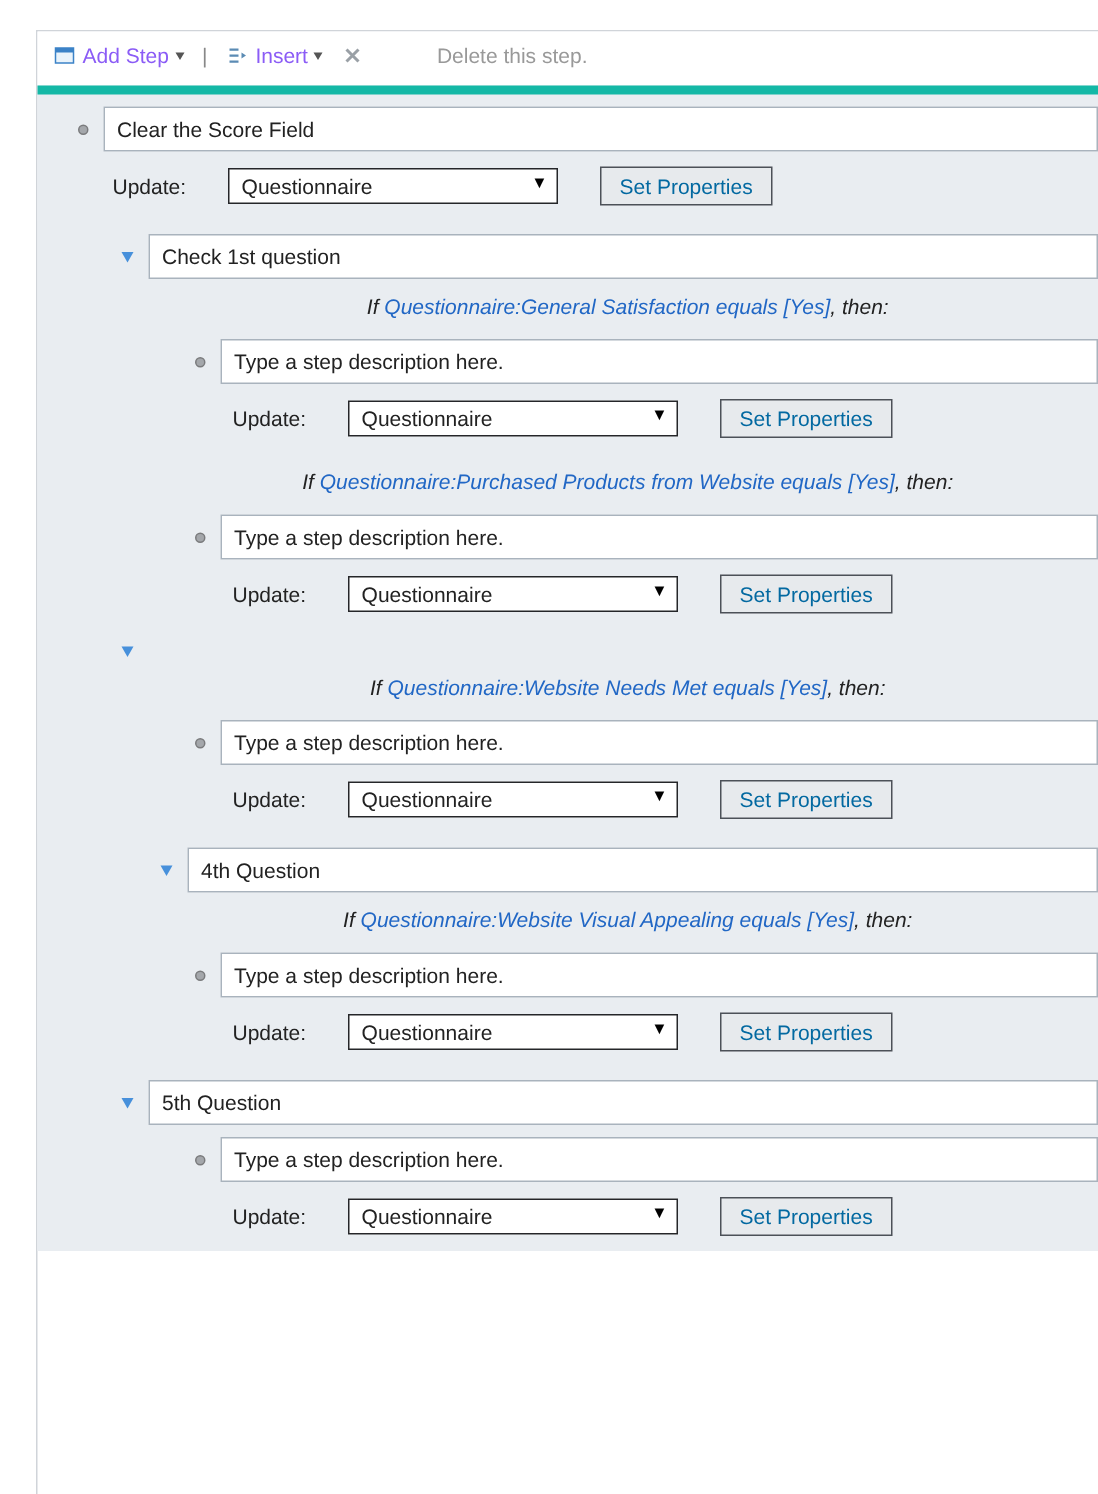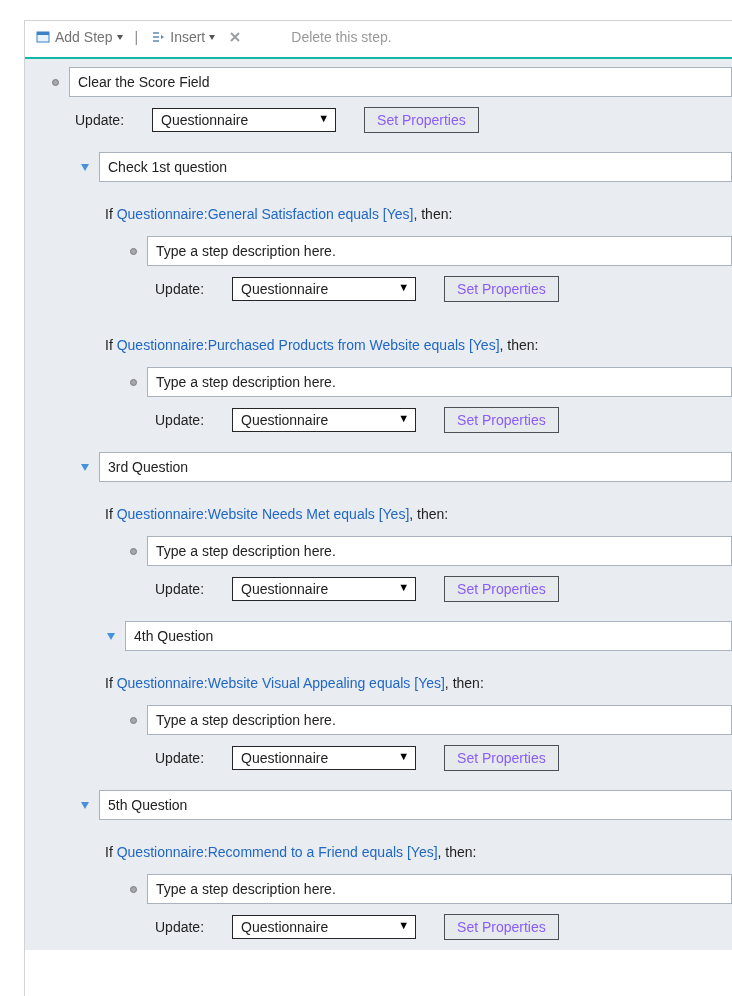--- a/index.html
+++ b/index.html
@@ -22,35 +22,35 @@
       align-items: center;
       padding: 6px 6px 10px 6px;
       gap: 4px;
       background: #fff;
     }
     .toolbar-btn {
       display: inline-flex;
       align-items: center;
       gap: 4px;
       padding: 2px 4px;
-      color: #737373;
+      color: #8b5cf6;
       cursor: pointer;
     }
     .toolbar-btn.disabled { color: #999; cursor: default; gap: 48px; }
     .sep {
       color: #888;
       padding: 0 4px;
     }
     .caret-down {
       width: 0; height: 0; border-left: 3px solid transparent; border-right: 3px solid transparent; border-top: 5px solid #555; display: inline-block;
     }
     .icon-box {
       width: 16px; height: 16px; display: inline-flex; align-items: center; justify-content: center;
     }
-    .steps-area { background: #e9edf1; border-top: 2px solid #14b8a6; }
+    .steps-area { background: #e9edf1; border-top: 6px solid #14b8a6; }
 
     .step-row {
       display: flex;
       align-items: center;
       padding-left: 24px;
       margin-top: 8px;
       gap: 8px;
     }
     .indent-0 { padding-left: 24px; }
     .indent-desc-2 { padding-left: 102px; }
@@ -90,46 +90,47 @@
       padding: 10px 0 10px 50px;
       background: #e9edf1;
     }
     .indent-update-2 { padding-left: 130px; }
     .lbl { color: #222; }
     .select-box {
       position: relative;
       background: #fff;
       border: 1px solid #252629;
       height: 24px;
-      width: 184px;
+      width: 220px;
       display: flex;
       align-items: center;
       padding: 0 8px;
       cursor: pointer;
     }
     .select-box .sel-caret {
       position: absolute; right: 6px; top: 3px;
       font-size: 11px;
       color: #000;
     }
     .btn {
       background: #e7eaed;
       border: 1px solid #4c5158;
       height: 26px;
       padding: 0 12px;
       display: inline-flex; align-items: center;
       cursor: pointer;
-      color: #8b5cf6;
+      color: #0369a1;
     }
     .cond-row {
-      padding: 24px 0 6px 80px;
+      padding: 10px 0 6px 80px;
       color: #222;
+      font-style: italic;
     }
     .cond-link { color: #2167c5; cursor: pointer; }
-    .section { border-top: 1px solid transparent; }
+    .section { border-top: 1px solid transparent; text-align: center; }
   </style>
 </head>
 <body>
 
 <div class="container">
 
   <div class="toolbar">
     <span class="toolbar-btn">
       <span class="icon-box">
         <svg width="14" height="14" viewBox="0 0 14 14">
@@ -235,23 +236,20 @@
       <div class="btn">
         <span>Set Properties</span>
       </div>
     </div>
   </div>
         <div class="section">
     <div class="step-row" style="padding-left:54px">
       <span class="expand-marker">
               <span class="tri-down"></span>
             </span>
-      <div class="desc-box">
-        <span>3rd Question</span>
-      </div>
     </div>
     <div class="cond-row">
       <span>If </span><span class="cond-link">Questionnaire:Website Needs Met equals [Yes]</span><span>, then:</span>
     </div>
     <div class="step-row indent-desc-2">
       <span class="bullet">
               <span class="bullet-dot"></span>
             </span>
       <div class="desc-box">
         <span>Type a step description here.</span>
@@ -301,23 +299,20 @@
   </div>
         <div class="section">
     <div class="step-row" style="padding-left:54px">
       <span class="expand-marker">
               <span class="tri-down"></span>
             </span>
       <div class="desc-box">
         <span>5th Question</span>
       </div>
     </div>
-    <div class="cond-row">
-      <span>If </span><span class="cond-link">Questionnaire:Recommend to a Friend equals [Yes]</span><span>, then:</span>
-    </div>
     <div class="step-row indent-desc-2">
       <span class="bullet">
               <span class="bullet-dot"></span>
             </span>
       <div class="desc-box">
         <span>Type a step description here.</span>
       </div>
     </div>
     <div class="update-row indent-update-2">
       <span class="lbl">Update:</span>

